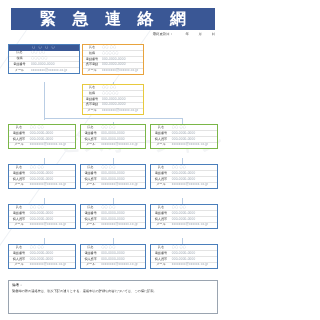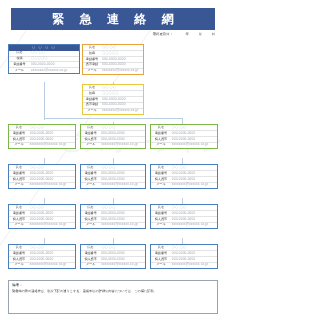--- a/index.html
+++ b/index.html
@@ -25,21 +25,21 @@
     letter-spacing:1px; font-weight:bold; white-space:nowrap;
   }
 
   
   .banner{
     position:absolute; left:11px; top:8px; width:204px; height:22px;
     background:#3a5795; z-index:2;
     display:flex; align-items:center; justify-content:center;
   }
   .banner-title{
-    color:#ffffff; font-size:12px; font-weight:bold; letter-spacing:6px;
+    color:#ffffff; font-size:16px; font-weight:bold; letter-spacing:6px;
     padding-left:6px;
   }
 
   .dateline{
     position:absolute; right:11px; top:32px; z-index:2;
     font-size:3.4px; color:#444; display:flex; align-items:center; gap:0;
     white-space:nowrap;
   }
   .dateline .lbl{ margin-right:3px; }
   .dateline .u{ display:inline-block; width:13px; text-align:right; }

